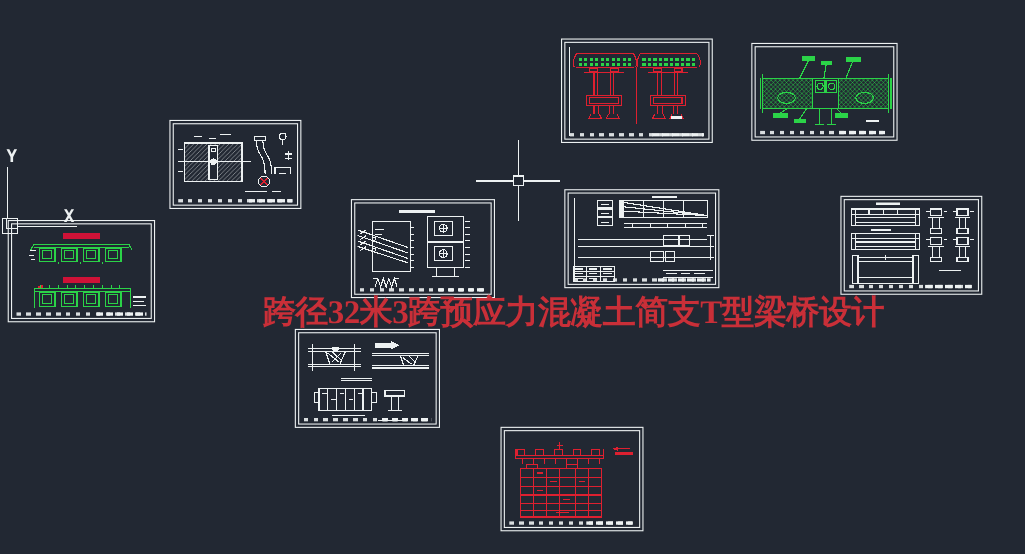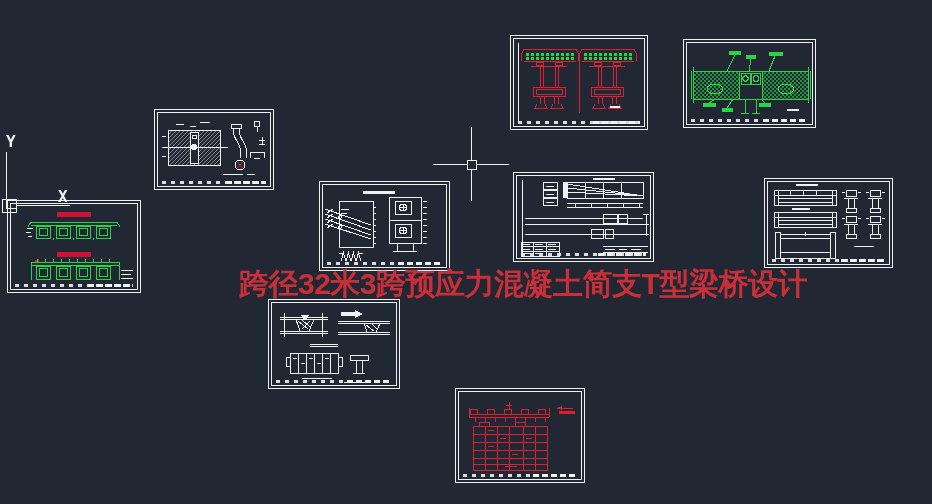--- a/index.html
+++ b/index.html
@@ -15,21 +15,21 @@
       background:repeating-linear-gradient(90deg,var(--line,#edf1f2) 0 6px,transparent 6px 9px);}
   .lw{stroke:var(--line,#edf1f2);fill:none;stroke-width:1}
   .lg{stroke:var(--green,#2bd348);fill:none;stroke-width:1}
   .lr{stroke:var(--red,#dd2030);fill:none;stroke-width:1}
   .fw{fill:var(--line,#edf1f2);stroke:none}
   .fg{fill:var(--green,#2bd348);stroke:none}
   .fr{fill:var(--red,#dd2030);stroke:none}
   .fc{fill:var(--crimson,#cf1237);stroke:none}
   .tg{stroke:var(--green,#2bd348);fill:none;stroke-width:3;stroke-dasharray:3 2}
   #title-overlay{position:absolute;left:239px;top:264px;white-space:nowrap;
-      font-family:Liberation Sans, sans-serif;font-weight:bold;
+      font-family:Liberation Serif, serif;font-weight:bold;
       font-size:30px;letter-spacing:-0.5px;color:var(--title_red,#c92f38);z-index:40;}
   #overlay{position:absolute;left:0;top:0;z-index:50;pointer-events:none;}
   .utxt{fill:var(--line,#edf1f2);font:bold 16px "DejaVu Sans Mono",monospace;}
 </style>
 </head>
 <body>
 
 <div id="canvas">
 
   <div class="sheet" style="left:7px;top:200px;width:134px;height:93px">

